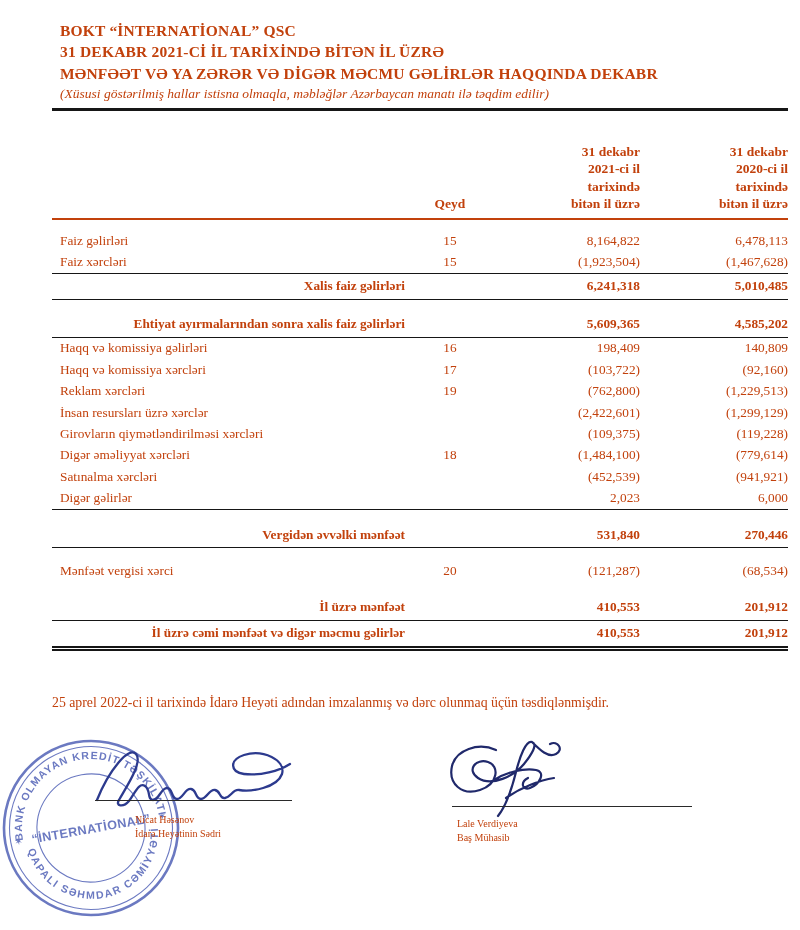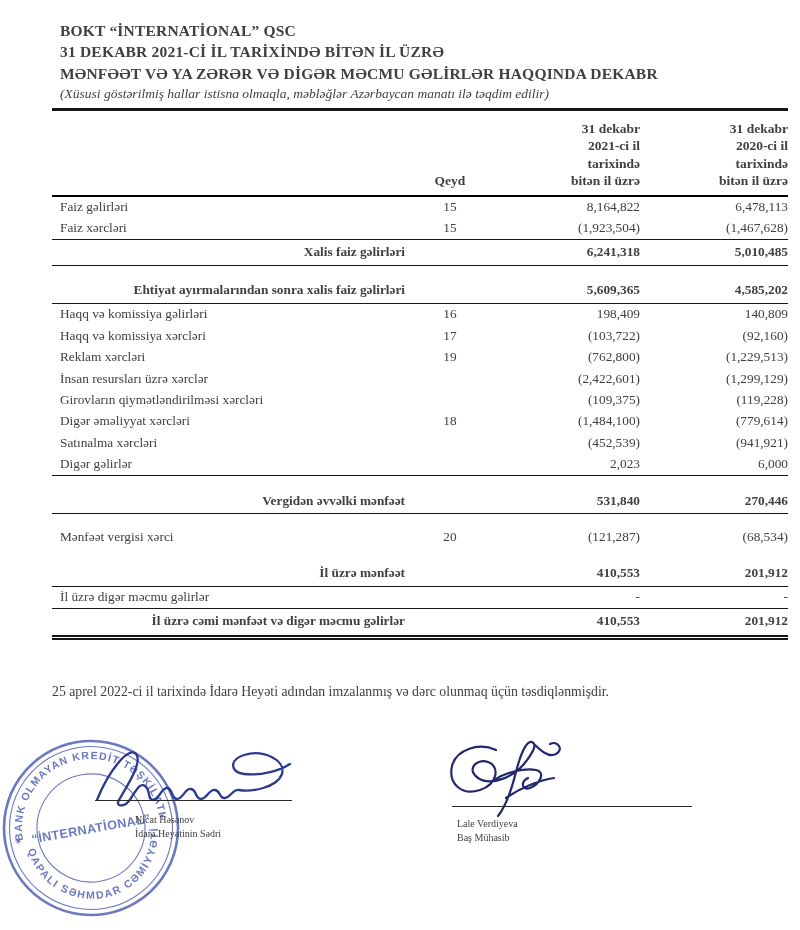--- a/index.html
+++ b/index.html
@@ -1,41 +1,41 @@
 <!DOCTYPE html>
 <html><head>
 <meta charset="utf-8">
 <style>
   * { margin:0; padding:0; box-sizing:border-box; }
   html,body { background:#ffffff; }
   .page {
     width:800px; height:930px; position:relative; overflow:hidden;
-    background:#ffffff; color:#404040;
+    background:#ffffff; color:#c2410c;
     font-family:"Liberation Serif", serif;
   }
   .doc { padding:20px 12px 0 52px; }
   .doc-header { padding-left:8px; }
   .h-line { font-size:15.5px; font-weight:bold; line-height:1.38; letter-spacing:.2px; }
   .h-note { font-size:13.5px; font-style:italic; line-height:1.3; margin-top:1px; }
   .top-rule { border-top:3px solid #161616; margin-top:5px; width:736px; }
 
   table { width:736px; border-collapse:collapse; table-layout:fixed; }
   th, td { vertical-align:bottom; }
   thead th {
     font-size:13.5px; font-weight:bold; line-height:1.3;
-    padding:9px 0 5px 0; border-bottom:2px solid #000000;
+    padding:32px 0 5px 0; border-bottom:2px solid #c2410c;
   }
   th.c-label { width:353px; }
   th.c-note, td.c-note { width:90px; text-align:center; }
   th.c-v1, td.c-v1 { width:145px; text-align:right; }
   th.c-v2, td.c-v2 { width:148px; text-align:right; }
   th.c-v1, th.c-v2 { white-space:pre-line; }
   tbody td { font-size:13.3px; line-height:1.25; padding:2.4px 0; }
   tbody td.c-label { padding-left:8px; }
-  tbody tr:first-child td { padding-top:2px; }
+  tbody tr:first-child td { padding-top:13px; }
   tr.bold td { font-weight:bold; padding-top:4px; padding-bottom:4px;text-align:right; }
   tr.rule td { border-bottom:1.8px solid #161616; }
   tr.double-rule td { border-bottom:5px double #161616; padding-bottom:5px; }
   tr.spacer td { height:13px; padding:0; }
 
   .approval { font-size:13.8px; margin-top:44px; padding-left:0; }
 
   .sig-block { position:absolute; left:0; top:718px; width:800px; height:212px; }
   .stamp { position:absolute; left:-4px; top:15px; opacity:.78; z-index:1; }
   .stamp text { font-family:"Liberation Sans", sans-serif; }
@@ -172,26 +172,20 @@
     <td class="c-v2">(68,534)</td>
   </tr>
           <tr class="spacer">
             <td colspan="4"></td>
           </tr>
           <tr class="bold rule">
     <td class="c-label">İl üzrə mənfəət</td>
     <td class="c-note"></td>
     <td class="c-v1">410,553</td>
     <td class="c-v2">201,912</td>
-  </tr>
-          <tr class="rule">
-    <td class="c-label">İl üzrə digər məcmu gəlirlər</td>
-    <td class="c-note"></td>
-    <td class="c-v1">-</td>
-    <td class="c-v2">-</td>
   </tr>
           <tr class="bold double-rule">
     <td class="c-label">İl üzrə cəmi mənfəət və digər məcmu gəlirlər</td>
     <td class="c-note"></td>
     <td class="c-v1">410,553</td>
     <td class="c-v2">201,912</td>
   </tr>
         </tbody>
     </table>
 

